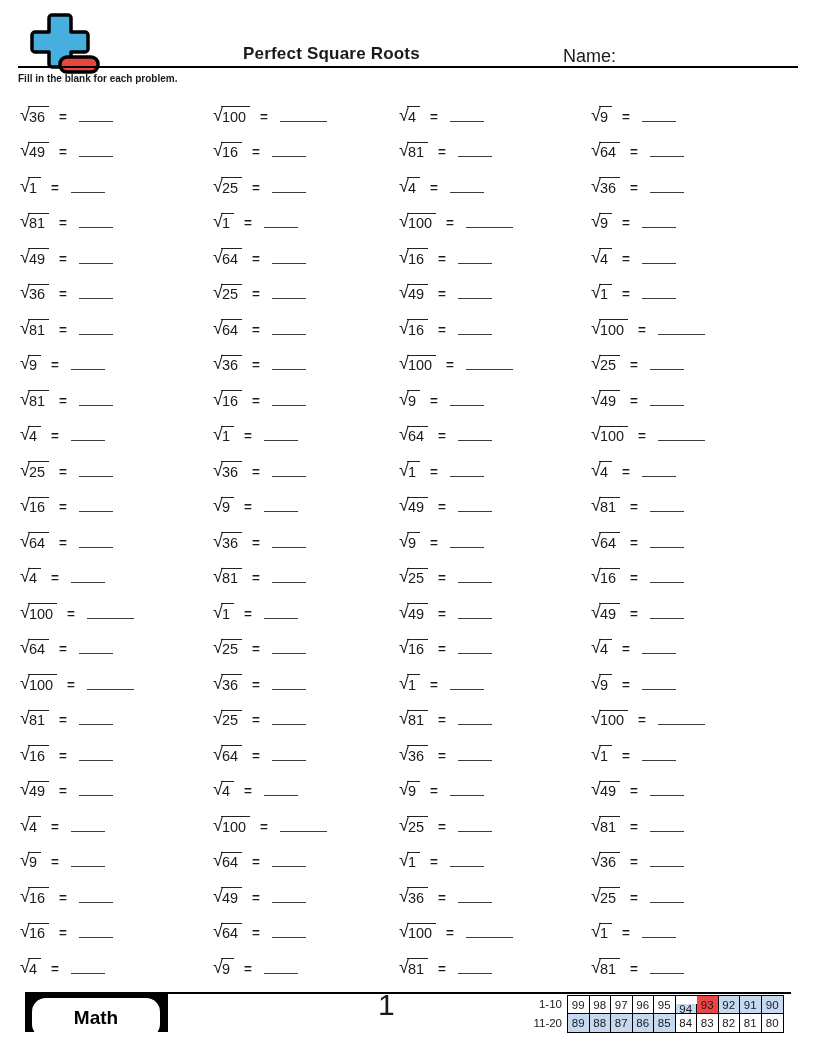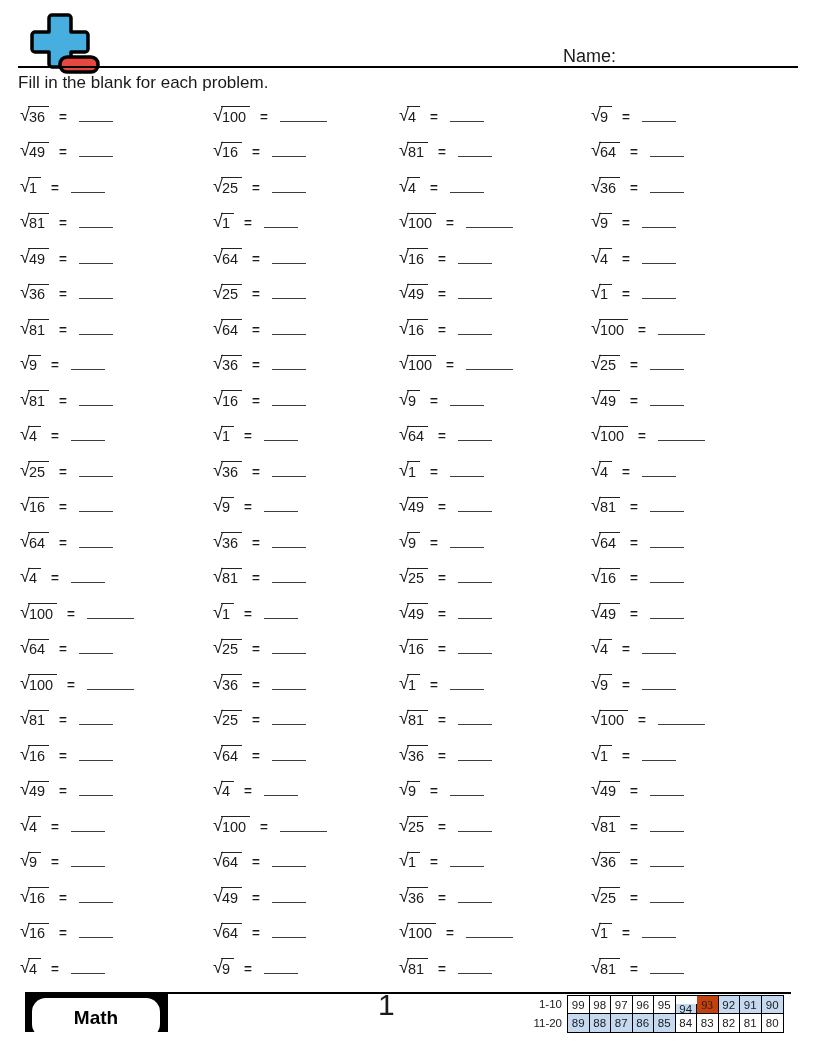--- a/index.html
+++ b/index.html
@@ -5,21 +5,21 @@
   html,body { margin:0; padding:0; background:#fff; }
   .page {
     position:relative; width:816px; height:1056px; background:#ffffff;
     font-family:"Liberation Sans", sans-serif; color:#1a1a1a; overflow:hidden;
   }
   
   .logo { position:absolute; left:24px; top:10px; }
   .page-title { position:absolute; left:243px; top:44px; font-size:17px; font-weight:600; letter-spacing:0.2px; }
   .name-label { position:absolute; left:563px; top:46px; font-size:18px; }
   .header-rule { position:absolute; left:18px; top:66px; width:780px; border-top:2.5px solid #000; }
-  .instructions { position:absolute; left:18px; top:73px; font-size:17px; font-weight:400; }
+  .instructions { position:absolute; left:18px; top:73px; font-size:10px; font-weight:700; }
   
   .problems-grid {
     position:absolute; left:20px; top:97px; width:780px;
     display:grid; grid-template-columns:193px 186px 192px 1fr;
     grid-auto-rows:35.5px; align-items:center;
   }
   .prob { display:flex; align-items:flex-start; }
   .sqrt-sign { font-size:18px; line-height:1; }
   .radicand {
     font-size:14.5px; line-height:1; border-top:1.7px solid #222;
@@ -54,20 +54,21 @@
 </head>
 <body>
 
 <div class="page">
 
   <svg class="logo" width="76" height="66" viewBox="0 0 76 66">
     <path id="logo-plus" d="M28 5 h16 a3 3 0 0 1 3 3 v14 h14 a3 3 0 0 1 3 3 v14 a3 3 0 0 1 -3 3 h-14 v12 a3 3 0 0 1 -3 3 h-16 a3 3 0 0 1 -3 -3 v-12 h-14 a3 3 0 0 1 -3 -3 v-14 a3 3 0 0 1 3 -3 h14 v-14 a3 3 0 0 1 3 -3 z" stroke="#000" stroke-width="3.5" stroke-linejoin="round" fill="#47AEE0"></path>
     <rect id="logo-minus" x="36" y="47" width="38" height="15" rx="7" stroke="#000" stroke-width="3.5" fill="#E8473F"></rect>
   </svg>
 
+  <div class="page-title">Perfect Square Roots</div>
   <div class="name-label">Name:</div>
   <div class="header-rule"></div>
   <div class="instructions">Fill in the blank for each problem.</div>
 
   <div class="problems-grid">
       <div class="prob">
         <span class="sqrt-sign">√</span>
         <span class="radicand">36</span>
         <span class="eq">=</span>
         <span class="blank" style="width: 34px;"></span>
@@ -679,21 +680,21 @@
         <div class="score-label">1-10</div>
         <div class="score-label">11-20</div>
       </div>
     <div class="score-grid">
         <div class="score-cell">99</div>
         <div class="score-cell">98</div>
         <div class="score-cell">97</div>
         <div class="score-cell">96</div>
         <div class="score-cell">95</div>
         <div class="score-cell" style="background: rgb(197, 217, 241); margin-top: 8px;">94</div>
-        <div class="score-cell" style="background: #c2410c; font-family: Liberation Serif, serif;">93</div>
+        <div class="score-cell" style="background: #ef4444;">93</div>
         <div class="score-cell" style="background: rgb(197, 217, 241);">92</div>
         <div class="score-cell" style="background: rgb(197, 217, 241);">91</div>
         <div class="score-cell" style="background: rgb(197, 217, 241);">90</div>
         <div class="score-cell" style="background: rgb(197, 217, 241);">89</div>
         <div class="score-cell" style="background: rgb(197, 217, 241);">88</div>
         <div class="score-cell" style="background: rgb(197, 217, 241);">87</div>
         <div class="score-cell" style="background: rgb(197, 217, 241);">86</div>
         <div class="score-cell" style="background: rgb(197, 217, 241);">85</div>
         <div class="score-cell">84</div>
         <div class="score-cell">83</div>

